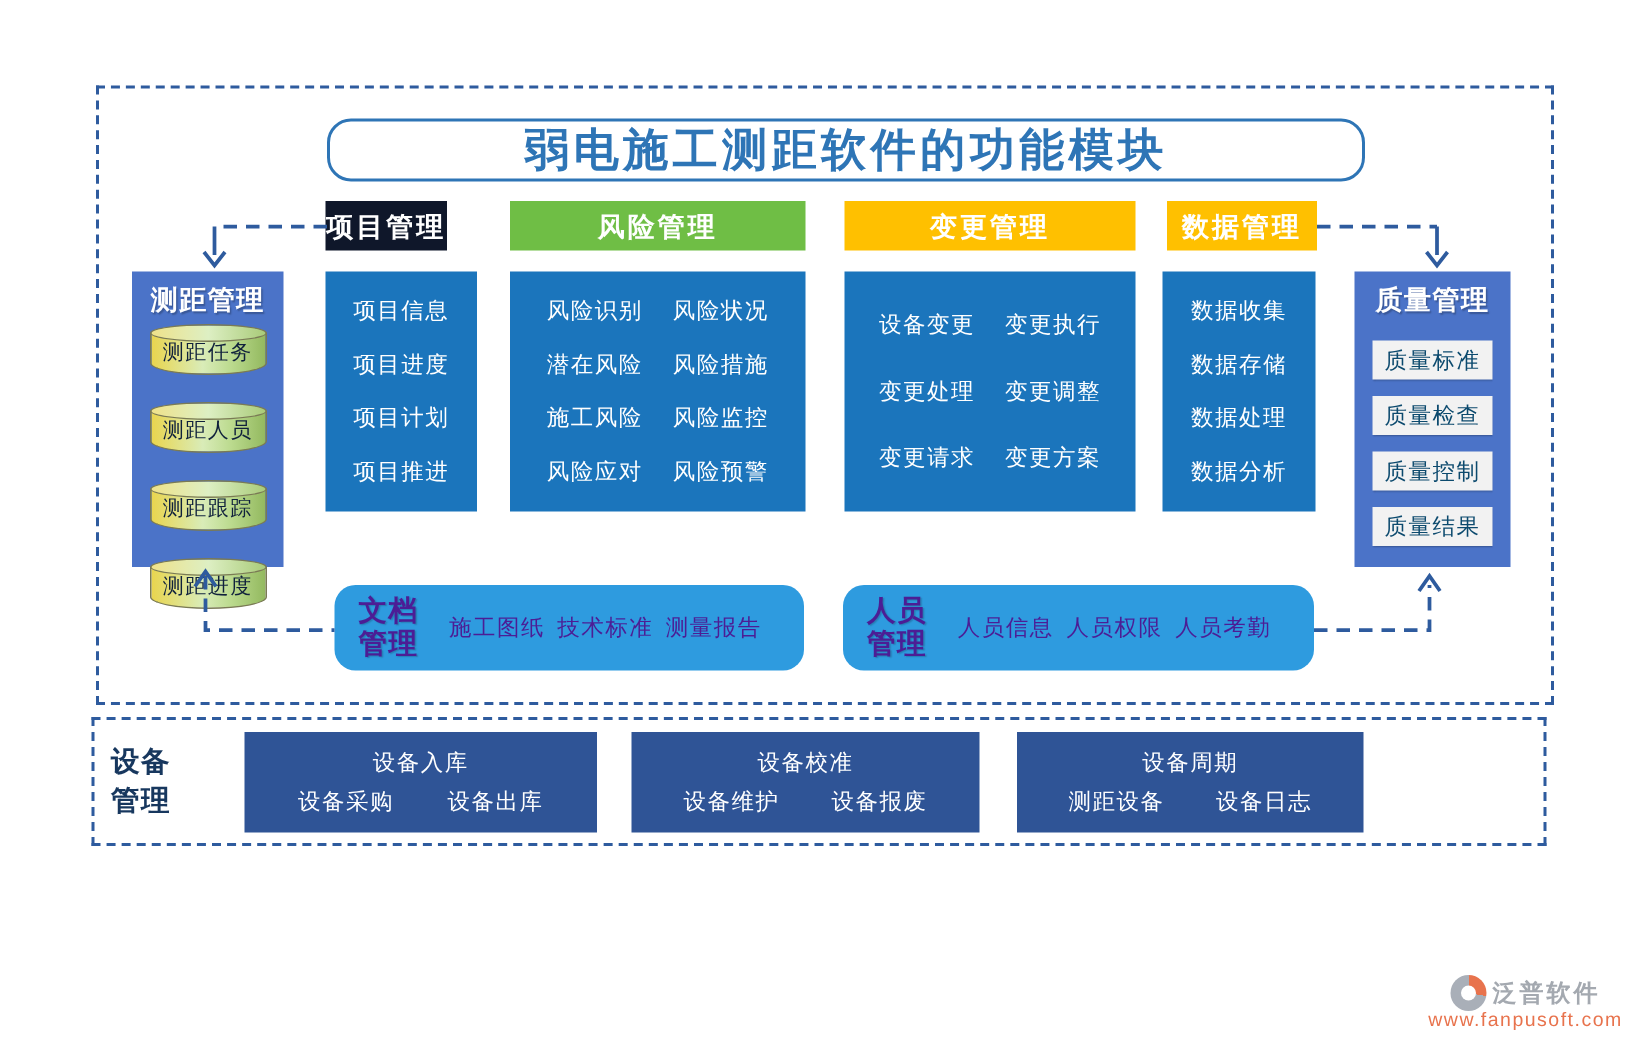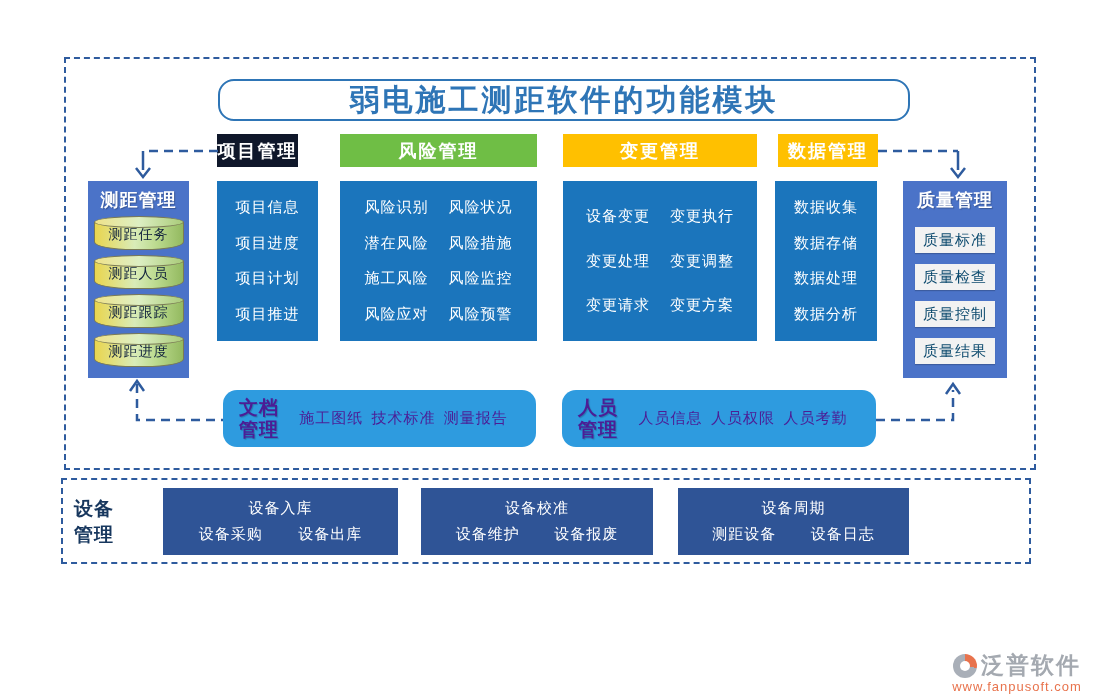--- a/index.html
+++ b/index.html
@@ -49,21 +49,21 @@
     position:absolute;top:181px;height:197px;background:#4B73C8;
     box-sizing:border-box;display:flex;flex-direction:column;align-items:center;
   }
   #panel-survey{left:88px;width:101px;}
   #panel-quality{left:903px;width:104px;}
   .panel-title{
     color:#fff;font-weight:bold;font-size:18px;letter-spacing:1px;
     margin-top:7px;margin-bottom:4px;text-shadow:1px 1px 1px rgba(0,0,0,.25);
   }
   
-  .cyl{position:relative;width:90px;height:34px;margin-bottom:5px;flex:none;}
+  .cyl{position:relative;width:78px;height:34px;margin-bottom:18px;flex:none;}
   .cyl-body{
     position:absolute;left:0;right:0;top:6px;bottom:0;
     background:linear-gradient(90deg,#E9D54E 0%,#D9ECB8 45%,#BBDA8E 70%,#93B95F 100%);
     border:1px solid #7a7a55;border-top:none;
     border-radius:0 0 39px 39px / 0 0 8px 8px;
   }
   .cyl-top{
     position:absolute;left:0;right:0;top:0;height:12px;border-radius:50%;
     background:linear-gradient(90deg,#EFE28A 0%,#DDEFC3 50%,#A9CB79 100%);
     border:1px solid #7a7a55;box-sizing:border-box;
@@ -119,21 +119,21 @@
   #footer{position:absolute;left:942px;top:650px;width:150px;text-align:center;}
   .brand-row{display:flex;align-items:center;justify-content:center;gap:4px;}
   .brand-icon{
     width:24px;height:24px;border-radius:50%;flex:none;position:relative;
     background:conic-gradient(#E8734D 0deg 100deg,#A9AFB8 100deg 360deg);
   }
   .brand-icon::after{
     content:"";position:absolute;left:7px;top:7px;width:10px;height:10px;
     border-radius:50%;background:#fff;
   }
-  .brand-name{color:#A4A9B0;font-size:23px;font-weight:bold;letter-spacing:2px;}
+  .brand-name{color:#A4A9B0;font-size:16px;font-weight:bold;letter-spacing:2px;}
   .brand-url{color:#E8734D;font-size:13px;letter-spacing:1px;margin-top:-2px;}
 </style>
 </head>
 <body>
 
 <div class="frame" id="frame-top"></div>
 <div class="frame" id="frame-bottom"></div>
 
 <div id="title-box">
   <span>弱电施工测距软件的功能模块</span>

